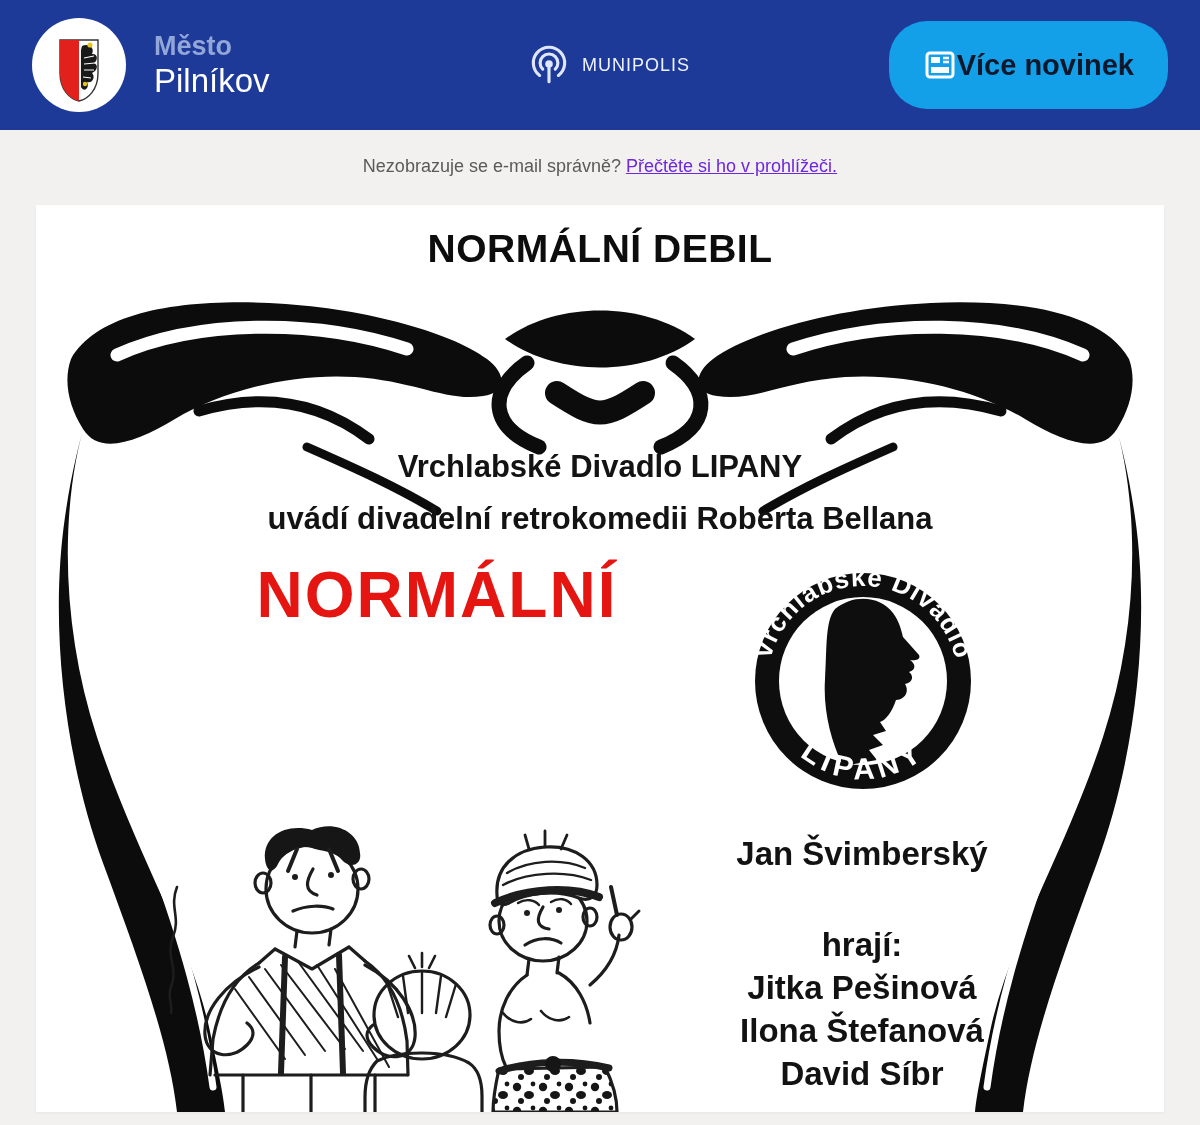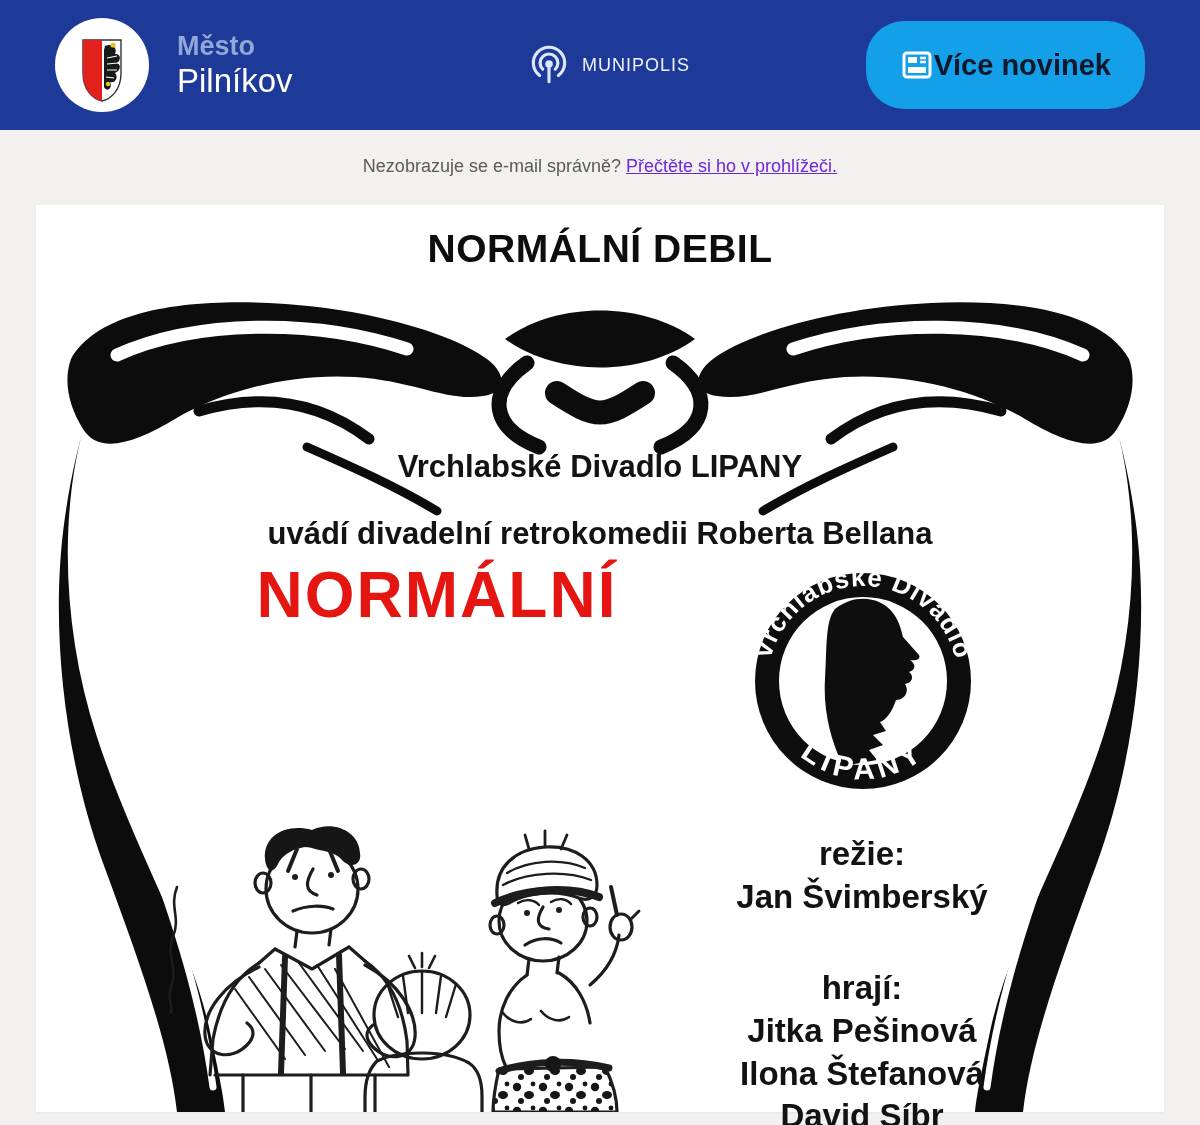--- a/index.html
+++ b/index.html
@@ -2,21 +2,21 @@
 <html lang="cs"><head>
 <meta charset="utf-8">
 <style>
   * { margin:0; padding:0; box-sizing:border-box; }
   html,body { width:1200px; height:1125px; overflow:hidden; }
   body { background:#f2f1ef; font-family:"Liberation Sans", sans-serif; }
 
   
   .header {
     height:130px; background:#1d3a99;
-    display:flex; align-items:center; padding:0 55px;
+    display:flex; align-items:center; padding:0 32px;
   }
   .crest-circle {
     width:94px; height:94px; border-radius:50%; background:#fff;
     display:flex; align-items:center; justify-content:center; flex:0 0 auto;
   }
   .brand { margin-left:28px; line-height:1.15; }
   .brand .small { font-size:27px; font-weight:bold; color:#93a6d8; }
   .brand .big   { font-size:33px; font-weight:400; color:#ffffff; }
   .munipolis {
     display:flex; align-items:center; gap:12px;
@@ -56,21 +56,21 @@
     position:relative; width:1086px; height:815px;
     margin:26px auto 0;
   }
   .poster .layer { position:absolute; left:0; top:0; }
   .frame-svg { width:1086px; height:815px; }
   .intro1, .intro2 {
     position:absolute; width:100%; text-align:center;
     font-weight:bold; color:#131313; font-size:31px;
   }
   .intro1 { top:152px; }
-  .intro2 { top:219px; }
+  .intro2 { top:204px; }
   .red-title {
     position:absolute; left:62px; top:266px; width:636px;
     text-align:center; color:#e51511; font-weight:700; line-height:1;
   }
   .red-title .w1 { font-size:64px; letter-spacing:2px; display:block; }
   .red-title .w2 { font-size:128px; letter-spacing:3px; display:block; margin-top:4px; }
   .logo-svg { position:absolute; left:694px; top:272px; width:224px; height:224px; }
   .credits {
     position:absolute; left:640px; top:536px; width:330px;
     text-align:center; font-weight:bold; color:#121212;
@@ -180,21 +180,20 @@
                C80,172 72,142 74,110 C76,80 74,52 84,40 Z"></path>
       <text font-family="Liberation Sans, sans-serif" font-size="26" font-weight="bold" fill="#ffffff" letter-spacing="1">
         <textPath href="#arcTop" startOffset="50%" text-anchor="middle">Vrchlabské Divadlo</textPath>
       </text>
       <text font-family="Liberation Sans, sans-serif" font-size="30" font-weight="bold" fill="#ffffff" letter-spacing="5">
         <textPath href="#arcBottom" startOffset="50%" text-anchor="middle">LIPANY</textPath>
       </text>
     </svg>
 
     <div class="credits">
-      <div>režie:</div>
       <div>Jan Švimberský</div>
       <div class="gap"></div>
       <div>hrají:</div>
       <div>Jitka Pešinová</div>
       <div>Ilona Štefanová</div>
       <div>David Síbr</div>
     </div>
 
     <svg class="cartoon-svg" viewBox="0 0 565 295" fill="none" stroke="#1d1d1d" stroke-width="3.2" stroke-linecap="round" stroke-linejoin="round">
       <defs>

